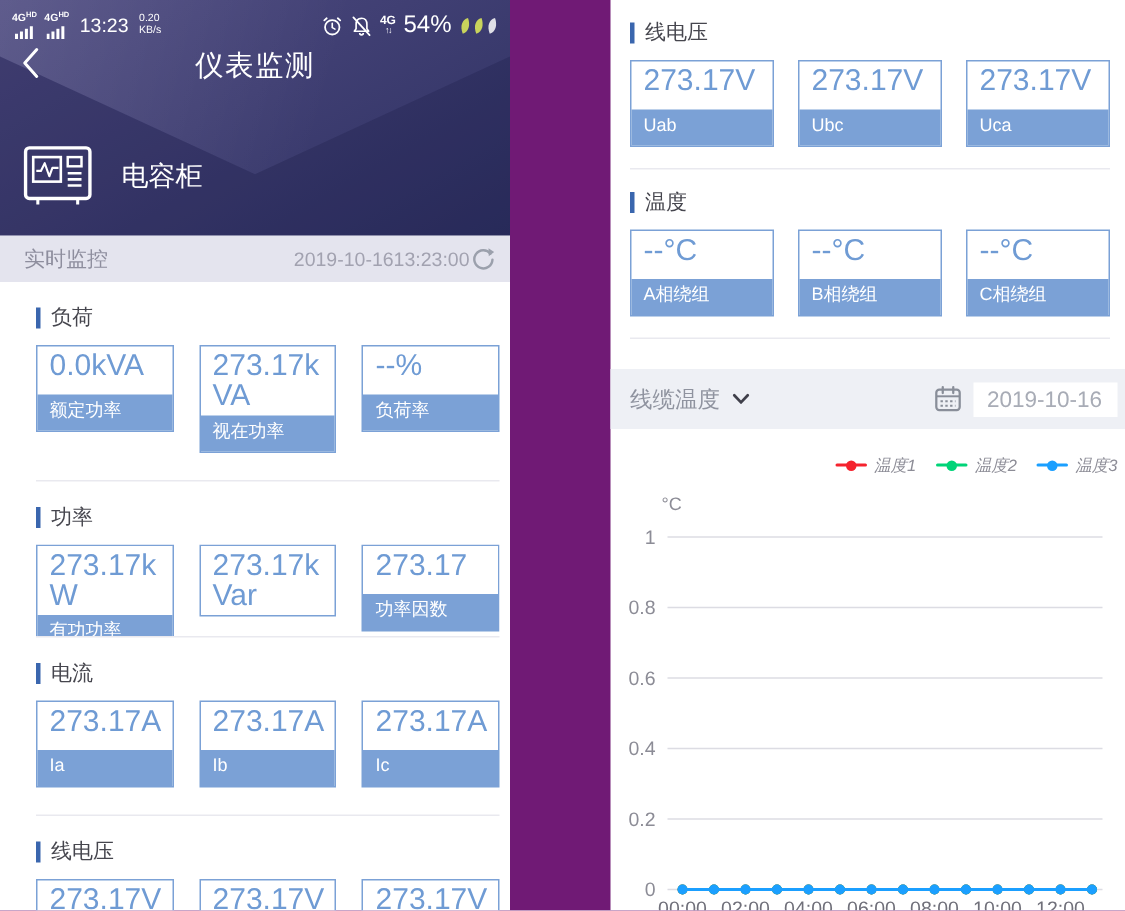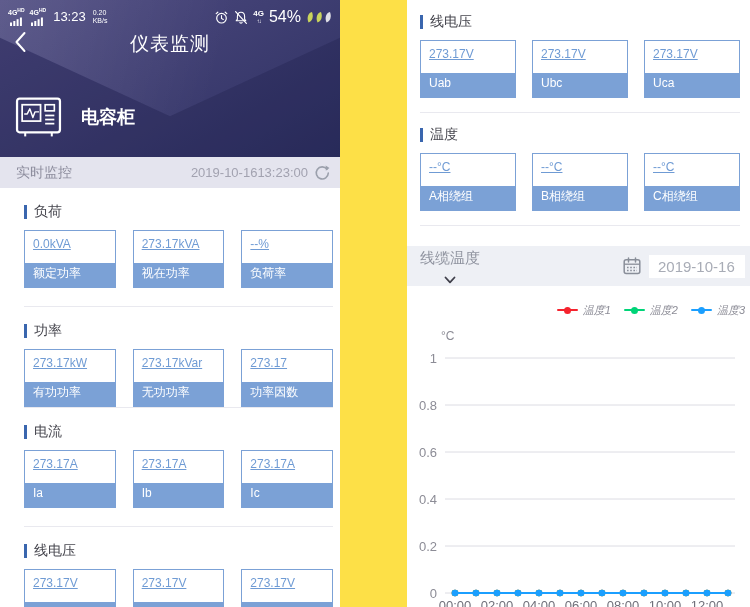--- a/index.html
+++ b/index.html
@@ -1,16 +1,16 @@
 <!DOCTYPE html>
 <html><head>
 <meta charset="utf-8">
 <style>
   html,body{margin:0;padding:0;background:#fff;}
-  .screen{position:relative;width:750px;height:607px;overflow:hidden;background:#fde047;
+  .screen{position:relative;width:750px;height:607px;overflow:hidden;background:#701a75;
     font-family:"Liberation Sans","DejaVu Sans",sans-serif;}
   .left-panel{position:absolute;left:0;top:0;width:340px;height:607px;background:#fff;}
   .right-panel{position:absolute;left:407px;top:0;width:343px;height:607px;background:#fff;}
 
   
   .header{height:157px;position:relative;overflow:hidden;color:#fff;
     background:linear-gradient(150deg,#4d4a80 0%,#403f73 45%,#2e3162 100%);}
   .header::before{content:"";position:absolute;inset:0;background:rgba(16,20,58,.22);
     clip-path:polygon(0 24%,50% 74%,100% 24%,100% 100%,0 100%);}
   .header::after{content:"";position:absolute;inset:0;
@@ -26,52 +26,52 @@
   .sb-time{font-size:13px;margin:0 2px;}
   .sb-speed{display:flex;flex-direction:column;font-size:7px;line-height:1.15;}
   .data-badge{display:flex;flex-direction:column;align-items:center;font-size:8px;font-weight:bold;line-height:1;}
   .data-badge .arrows{font-size:6px;font-weight:normal;letter-spacing:-1px;}
   .sb-batt{font-size:16px;}
 
   .nav-bar{height:34px;position:relative;display:flex;align-items:flex-start;padding:0 14px;}
   .nav-title{position:absolute;left:0;right:0;text-align:center;font-size:19px;letter-spacing:1px;}
   .back-button{z-index:3;display:flex;align-items:center;cursor:pointer;}
 
-  .device-row{display:flex;align-items:center;margin:30px 0 0 15px;gap:19px;font-weight:bold;}
+  .device-row{display:flex;align-items:center;margin:30px 0 0 15px;gap:19px;}
   .device-name{font-size:18px;}
 
   
   .realtime-bar{height:31px;background:#e4e4ee;display:flex;align-items:center;
     justify-content:space-between;padding:0 10px 0 16px;}
   .rt-label{font-size:14px;color:#8e8e9e;}
-  .rt-right{display:flex;align-items:center;gap:5px;}
+  .rt-right{display:flex;align-items:center;gap:0;}
   .rt-time{font-size:13px;color:#a2a2b0;}
 
   
   .section{margin:0 7px 0 24px;border-bottom:1px solid #e9e9ef;padding:14px 0 18px;}
   #left-sections .section:last-child{border-bottom:none;}
   .right-panel .section{margin:0 10px 0 13px;padding:12px 0 14px;}
   .section-title{display:flex;align-items:center;height:20px;margin-bottom:8px;}
   .title-bar{width:3px;height:14px;background:#3a66ae;margin-right:7px;}
   .title-text{font-size:14px;color:#46464e;}
   .card-row{display:flex;gap:17px;align-items:flex-start;}
   .right-panel .card-row{gap:16px;}
   .card{width:95px;border:1px solid #7ba1d6;background:#fff;box-sizing:border-box;}
   .right-panel .card{width:96px;}
-  .card-value{min-height:26px;line-height:20px;padding:3px 4px 3px 8px;font-size:12px;
-    color:#6f9bd4;word-break:break-all;text-decoration:underline;}
+  .card-value{min-height:26px;line-height:20px;padding:3px 4px 3px 8px;font-size:20px;
+    color:#6f9bd4;word-break:break-all;}
   .card-label{height:24px;line-height:21px;background:#7ba1d6;color:#fff;font-size:12px;
     padding-left:8px;white-space:nowrap;overflow:hidden;}
   .clip-row{max-height:61px;overflow:hidden;}
   .section-clip{padding-bottom:0;}
 
   
   .filter-bar{height:40px;background:#eef0f5;display:flex;align-items:center;
     justify-content:space-between;padding:0 5px 0 13px;margin-top:20px;}
-  .filter-left{display:flex;align-items:center;gap:8px;cursor:pointer;flex-direction:column;}
+  .filter-left{display:flex;align-items:center;gap:8px;cursor:pointer;}
   .filter-label{font-size:15px;color:#8f939f;}
   .filter-right{display:flex;align-items:center;gap:7px;}
   .date-box{background:#fff;color:#a8acb6;font-size:15px;padding:3px 9px;min-width:78px;cursor:pointer;}
 
   
   .legend{display:flex;justify-content:flex-end;align-items:center;gap:13px;margin:16px 5px 0 0;height:16px;}
   .legend-item{display:flex;align-items:center;gap:5px;cursor:pointer;font-style:italic;}
   .legend-marker{position:relative;width:21px;height:2px;border-radius:1px;}
   .legend-dot{position:absolute;left:7px;top:-2.5px;width:7px;height:7px;border-radius:50%;}
   .legend-label{font-size:11px;color:#8c8c96;}
@@ -198,21 +198,20 @@
             <span class="title-bar"></span>
             <span class="title-text">功率</span>
           </div>
           <div class="card-row clip-row">
             <div class="card">
               <div class="card-value">273.17kW</div>
               <div class="card-label">有功功率</div>
             </div>
             <div class="card card-wrapped">
               <div class="card-value">273.17kVar</div>
-              <div class="card-label">无功功率</div>
             </div>
             <div class="card">
               <div class="card-value">273.17</div>
               <div class="card-label">功率因数</div>
             </div>
           </div>
         </div>
         <div class="section">
           <div class="section-title">
             <span class="title-bar"></span>

